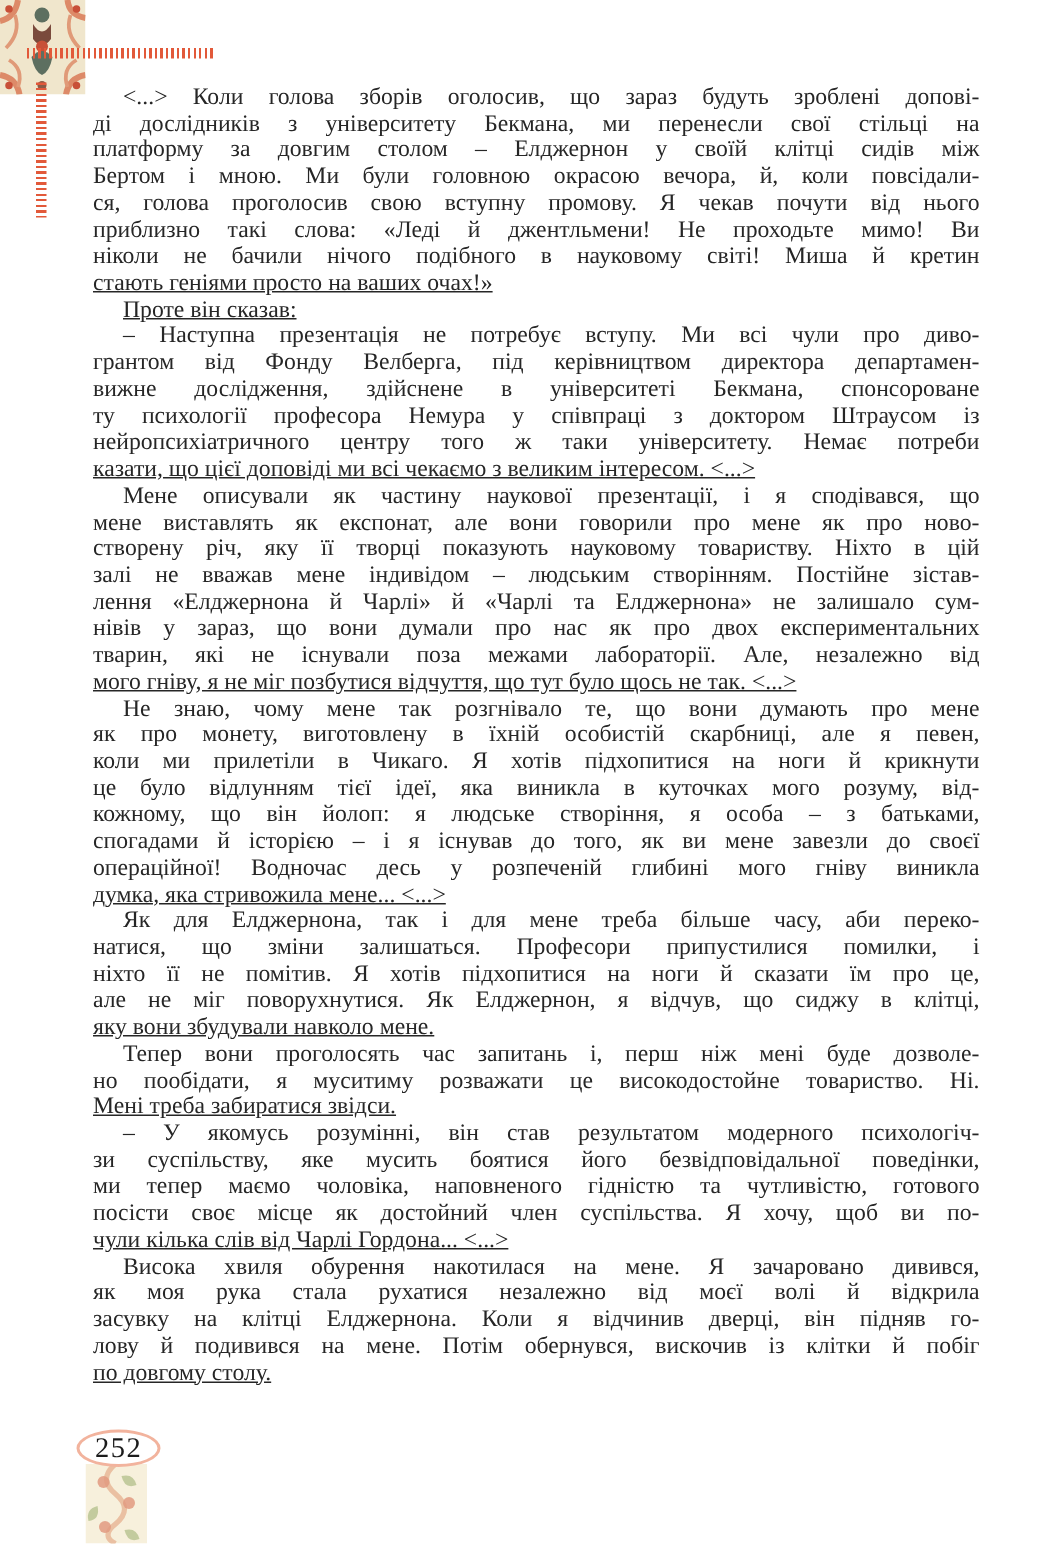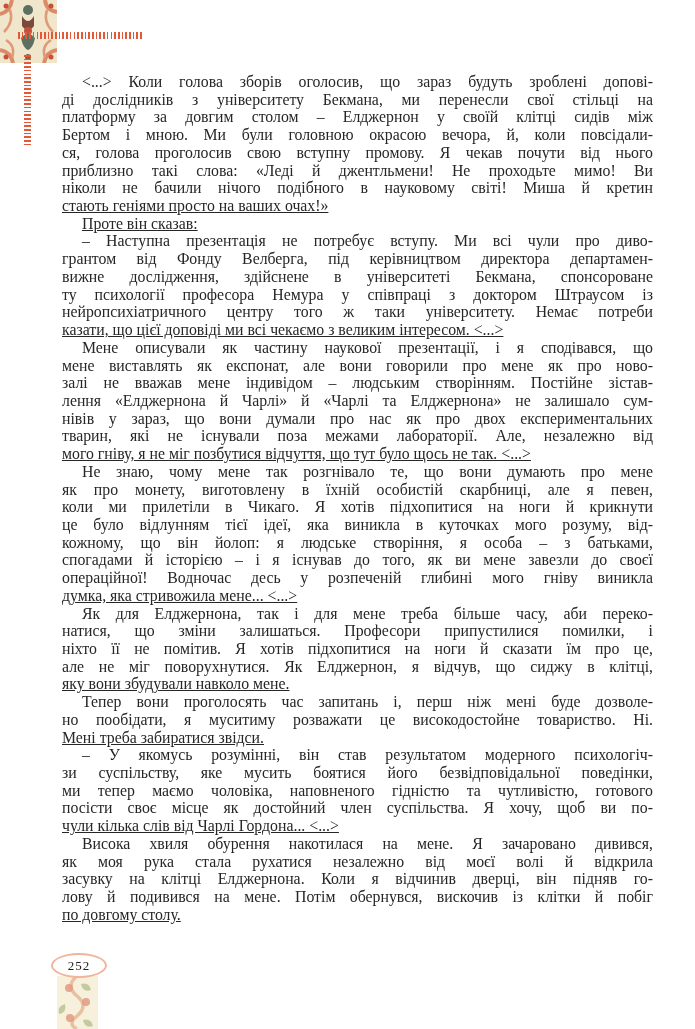--- a/index.html
+++ b/index.html
@@ -15,42 +15,42 @@
   .h-dashes{
     position:absolute;left:18px;top:32px;width:124px;height:7px;z-index:2;
     background:repeating-linear-gradient(90deg,#e2593a 0 1.6px,rgba(0,0,0,0) 1.6px 3.7px);
   }
   .v-dashes{
     position:absolute;left:24px;top:55px;width:7px;height:90px;z-index:2;
     background:repeating-linear-gradient(180deg,#e2593a 0 1.6px,rgba(0,0,0,0) 1.6px 3.7px);
   }
 
   .text-block{
-    position:absolute;left:62px;top:73px;width:591px;
+    position:absolute;left:62px;top:56px;width:591px;
     color:#262626;
     font-size:15.8px;line-height:17.72px;
     z-index:1;
   }
   .text-block p{margin:0;padding:0;}
   .text-block .line{
     display:block;
     text-align:justify;
     text-align-last:justify;
   }
   .text-block .line.last{text-align-last:left;text-decoration:underline;}
   .text-block .line.first{text-indent:20px;}
 
   .page-number-badge{
     position:absolute;left:51px;top:953px;width:56px;height:25px;
     background:#ffffff;border:2px solid #f2b39d;border-radius:50%;
     display:flex;align-items:center;justify-content:center;
     z-index:3;box-sizing:border-box;
   }
   .page-number-badge span{
-    font-size:13px;color:#1c1c1c;letter-spacing:1px;
+    font-size:19px;color:#1c1c1c;letter-spacing:1px;
   }
   .ornament-column{position:absolute;left:57px;top:976px;width:41px;height:53px;z-index:1;}
 </style>
 </head>
 <body>
 
 <div class="page">
 
   <svg class="ornament-tile" viewBox="0 0 57 63" xmlns="http://www.w3.org/2000/svg">
     <rect width="57" height="63" fill="#f0e6cc"></rect>
@@ -94,20 +94,21 @@
         <span class="line first">– Наступна презентація не потребує вступу. Ми всі чули про диво-</span>
         <span class="line">грантом від Фонду Велберга, під керівництвом директора департамен-</span>
         <span class="line">вижне дослідження, здійснене в університеті Бекмана, спонсороване</span>
         <span class="line">ту психології професора Немура у співпраці з доктором Штраусом із</span>
         <span class="line">нейропсихіатричного центру того ж таки університету. Немає потреби</span>
         <span class="line last">казати, що цієї доповіді ми всі чекаємо з великим інтересом. &lt;...&gt;</span>
       </p>
       <p>
         <span class="line first">Мене описували як частину наукової презентації, і я сподівався, що</span>
         <span class="line">мене виставлять як експонат, але вони говорили про мене як про ново-</span>
+        <span class="line">створену річ, яку її творці показують науковому товариству. Ніхто в цій</span>
         <span class="line">залі не вважав мене індивідом – людським створінням. Постійне зістав-</span>
         <span class="line">лення «Елджернона й Чарлі» й «Чарлі та Елджернона» не залишало сум-</span>
         <span class="line">нівів у зараз, що вони думали про нас як про двох експериментальних</span>
         <span class="line">тварин, які не існували поза межами лабораторії. Але, незалежно від</span>
         <span class="line last">мого гніву, я не міг позбутися відчуття, що тут було щось не так. &lt;...&gt;</span>
       </p>
       <p>
         <span class="line first">Не знаю, чому мене так розгнівало те, що вони думають про мене</span>
         <span class="line">як про монету, виготовлену в їхній особистій скарбниці, але я певен,</span>
         <span class="line">коли ми прилетіли в Чикаго. Я хотів підхопитися на ноги й крикнути</span>

